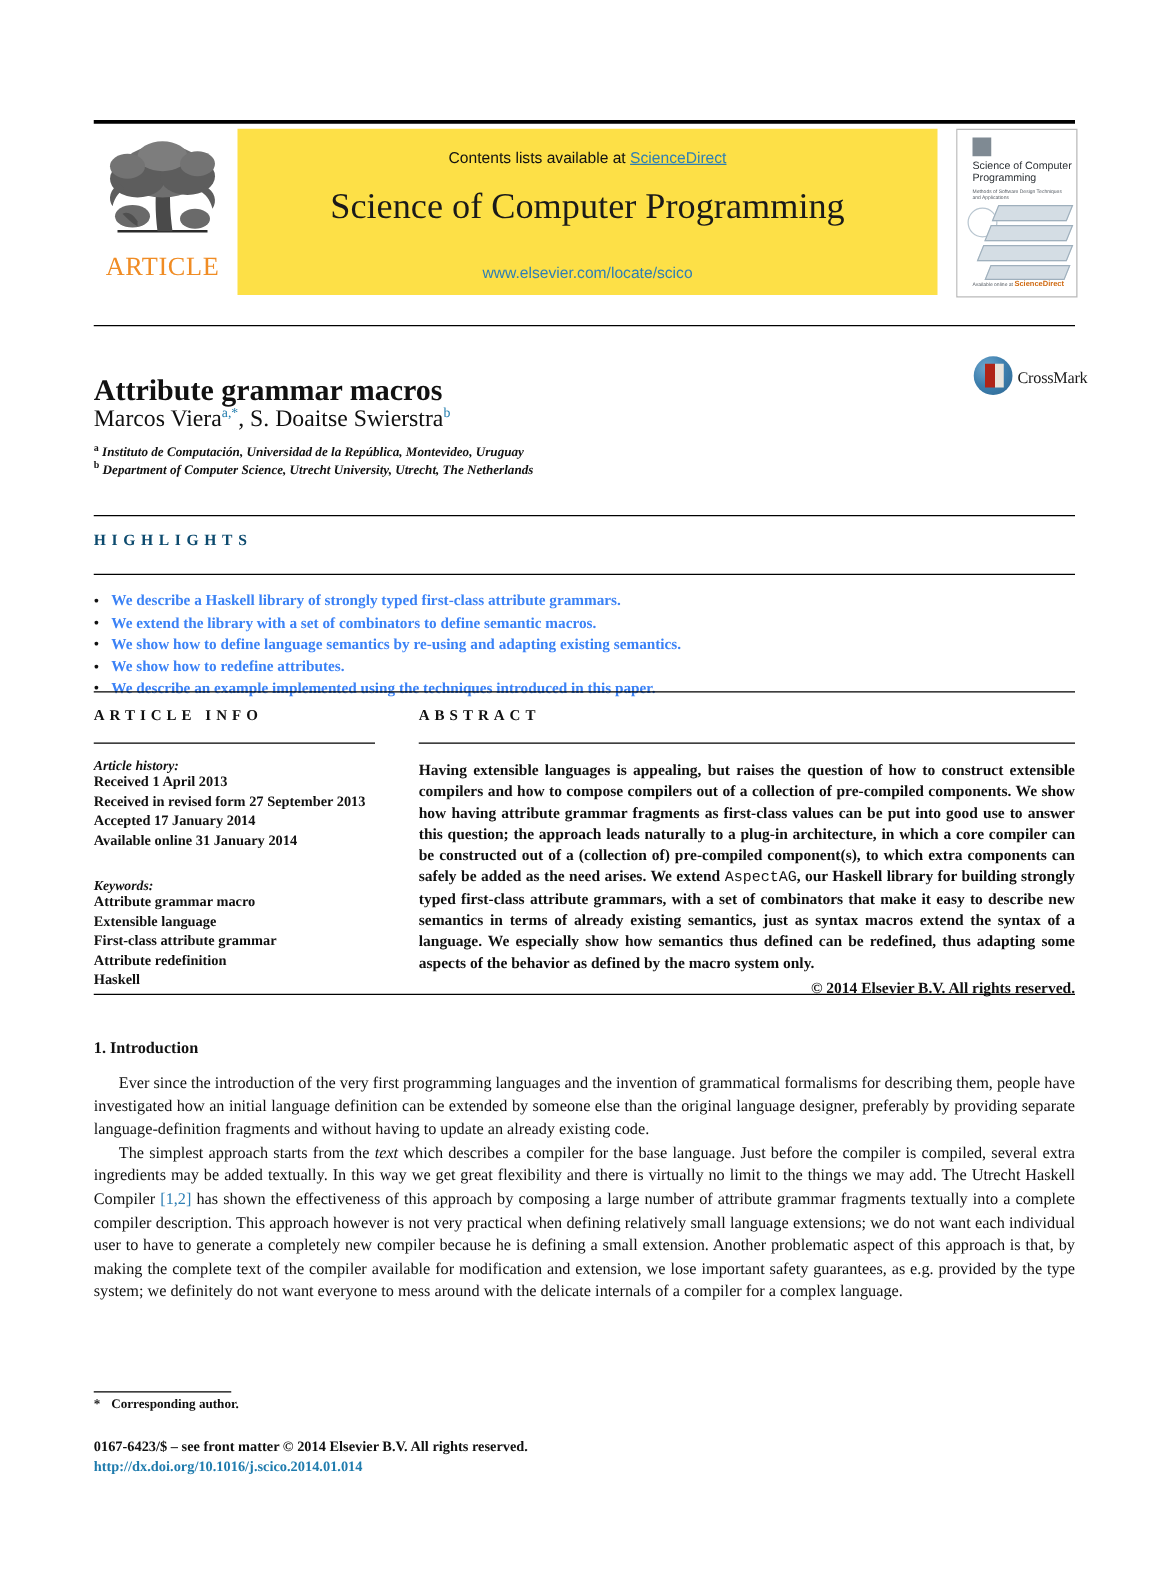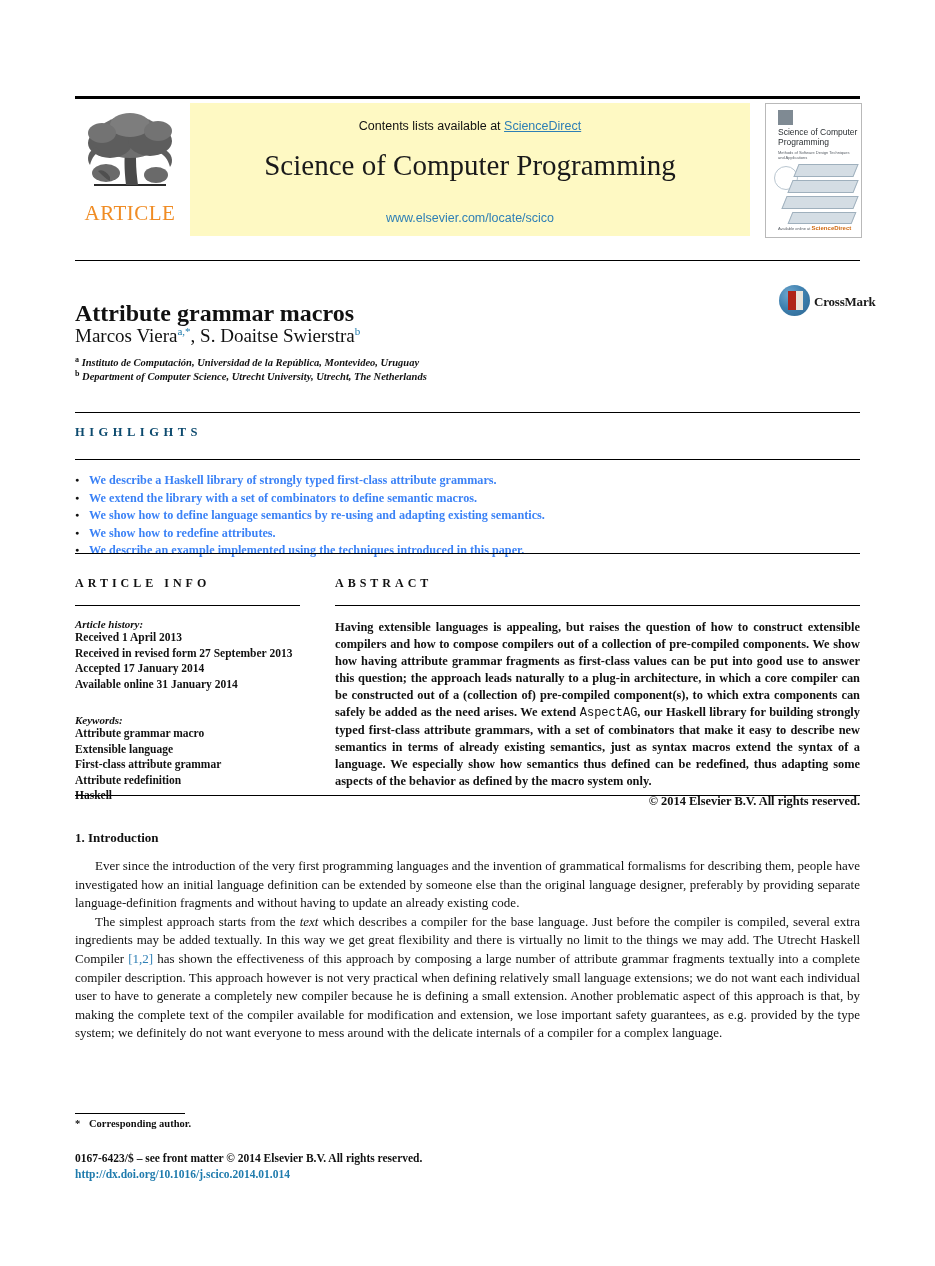--- a/index.html
+++ b/index.html
@@ -76,21 +76,21 @@
     font-family: "Liberation Serif", serif;
     font-size: 21px;
     letter-spacing: 0.5px;
     color: #f08c24;
   }
   .grey-panel {
     position: absolute;
     left: 115px; top: 0;
     width: 560px;
     height: 133px;
-    background: #fef9c3;
+    background: #fde047;
   }
   .contents-line {
     position: absolute;
     left: 0; right: 0;
     top: 16px;
     text-align: center;
     font-family: "Liberation Sans", sans-serif;
     font-size: 12.5px;
     color: #111;
   }
@@ -266,21 +266,21 @@
   .cm-book-r {
     position: absolute;
     left: 17px; top: 8px;
     width: 7px; height: 19px;
     background: #e8e4dc;
   }
   .cm-word {
     position: absolute;
     left: 35px; top: 11px;
     font-family: "Liberation Serif", serif;
-    font-weight: bold;
+    font-weight: normal;
     font-size: 13px;
     color: #1a1a1a;
     letter-spacing: -0.2px;
   }
 
   
   .rule-full {
     position: absolute;
     left: 75px;
     width: 785px;
@@ -334,21 +334,20 @@
     left: 335px;
     top: 565px;
     width: 525px;
   }
   .col-label {
     font-family: "Liberation Serif", serif;
     font-weight: bold;
     font-size: 12px;
     letter-spacing: 4px;
     color: #111;
-    margin-top: 11px;
   }
   .col-rule {
     margin-top: 14px;
     width: 100%;
     height: 1px;
     background: #000;
   }
   .info-heading {
     margin-top: 12px;
     font-family: "Liberation Serif", serif;

